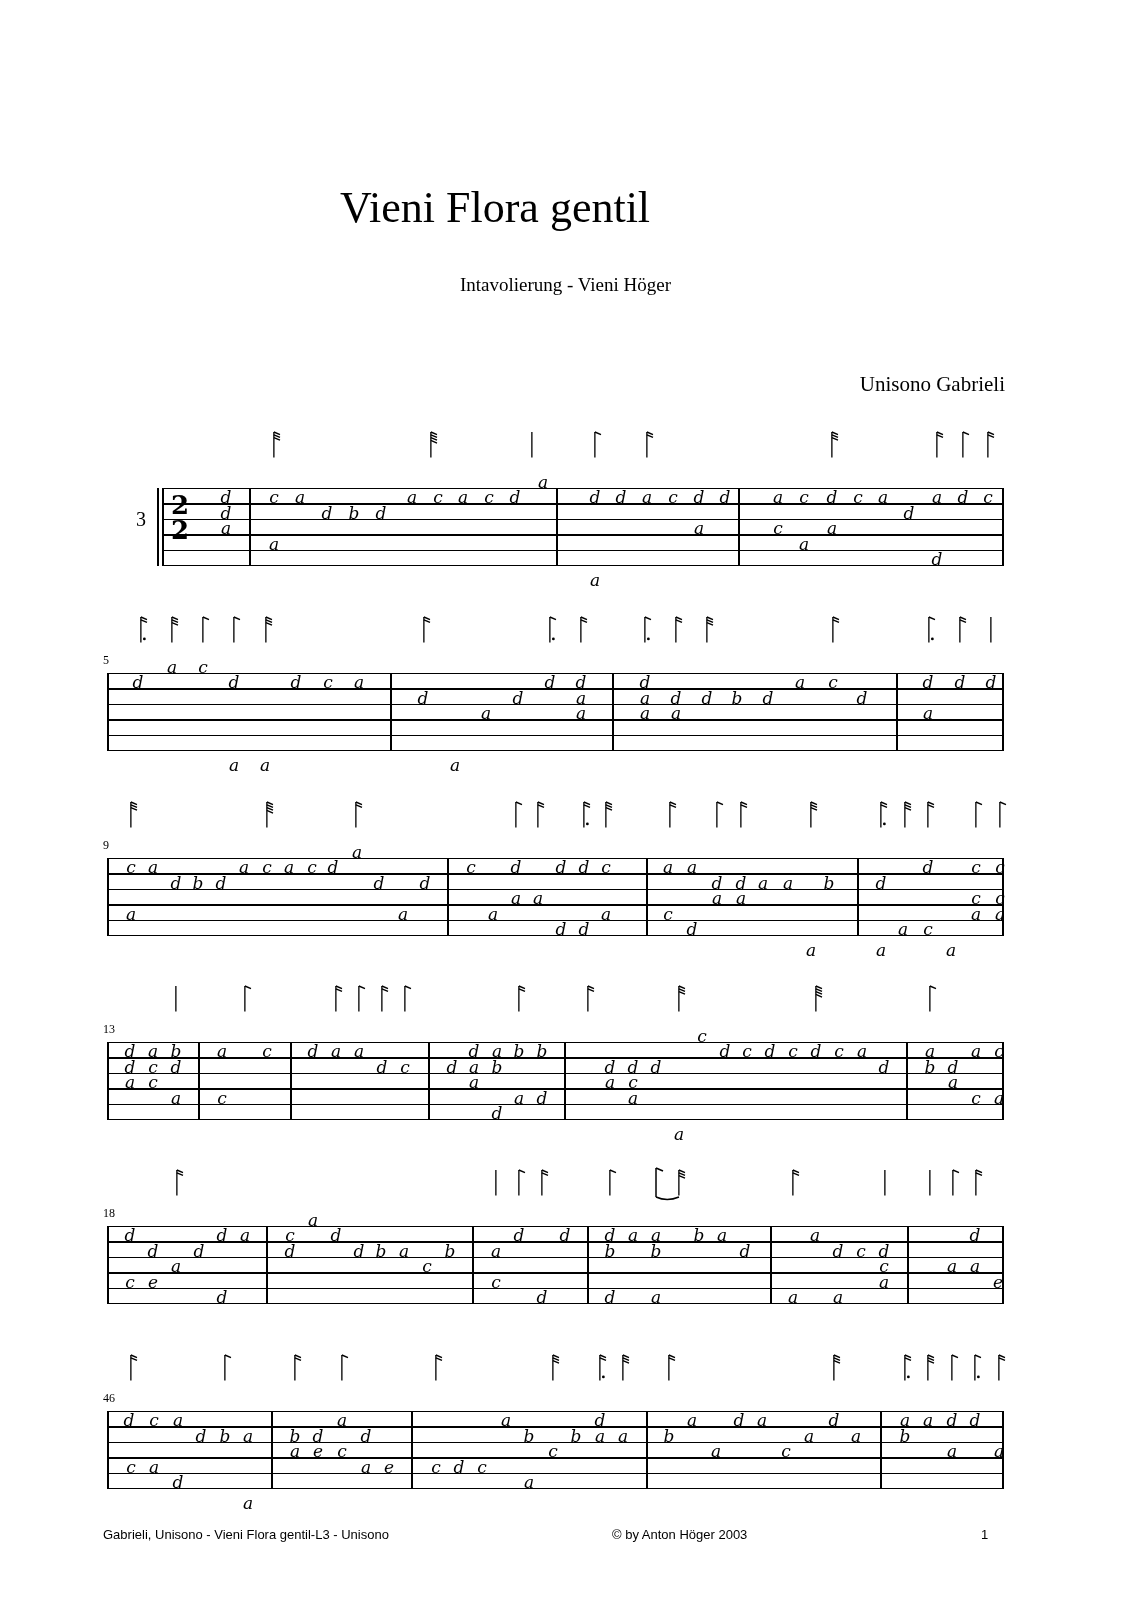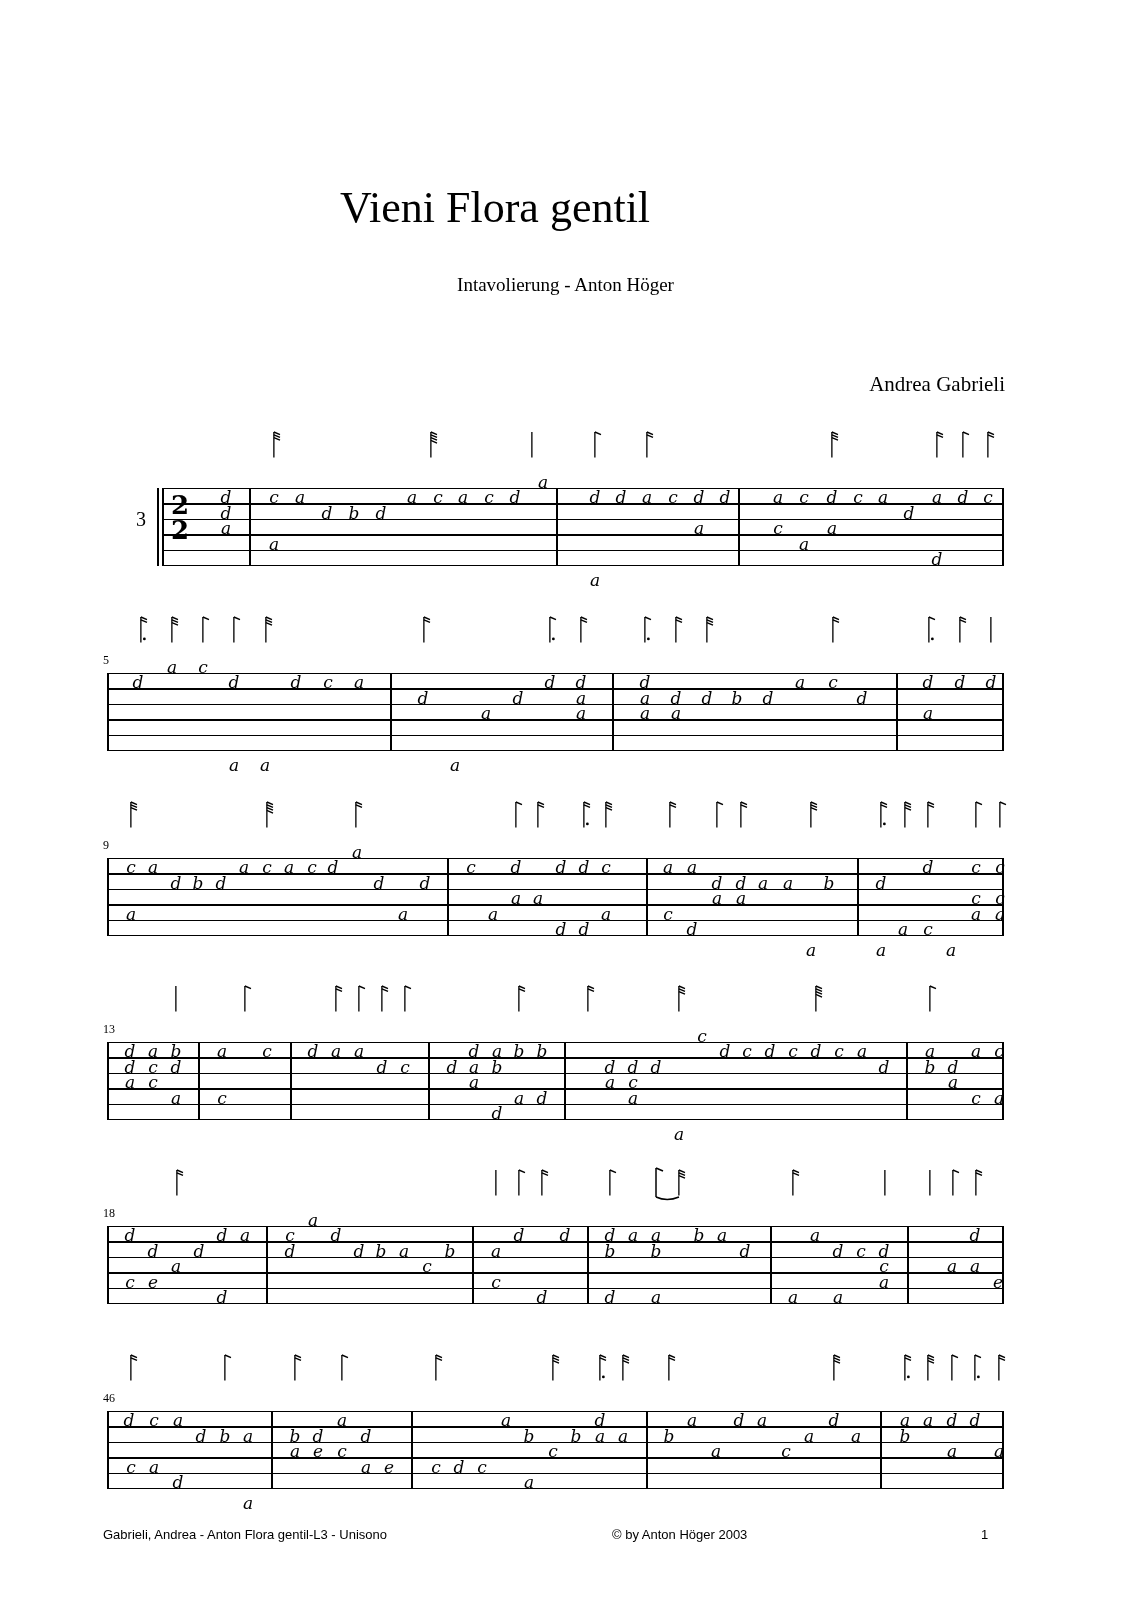--- a/index.html
+++ b/index.html
@@ -15,22 +15,22 @@
   .measure-num { position: absolute; font-size: 12px; font-family: "Liberation Serif", serif; }
   .measure-num.big { font-size: 20px; }
   .timesig { position: absolute; font-family: "DejaVu Serif", serif; font-weight: bold; font-size: 26px; line-height: 0.95; text-align: center; }
   .flag { position: absolute; width: 14px; height: 40px; }
   .footer { position: absolute; top: 1527px; font-family: "Liberation Sans", sans-serif; font-size: 13px; }
 </style>
 </head>
 <body>
 
 <div class="title">Vieni Flora gentil</div>
-<div class="subtitle">Intavolierung - Anton Höger</div>
-<div class="composer">Andrea Gabrieli</div>
+<div class="subtitle">Intavolierung - Vieni Höger</div>
+<div class="composer">Unisono Gabrieli</div>
 
 <div id="systems">
     <div class="system" style="top: 0px;">
       <div class="staff" style="left: 162px; width: 841px; top: 488px; height: 77px;">
         <div class="line" style="top: 0px;"></div>
         <div class="line" style="top: 15.4px;"></div>
         <div class="line" style="top: 30.8px;"></div>
         <div class="line" style="top: 46.2px;"></div>
         <div class="line" style="top: 61.6px;"></div>
         <div class="line" style="top: 77px;"></div>
@@ -774,15 +774,15 @@
       <span class="glyph" style="left: 905px; top: 1425.4px;">a</span>
       <span class="glyph" style="left: 905px; top: 1440.8px;">b</span>
       <span class="glyph" style="left: 928px; top: 1425.4px;">a</span>
       <span class="glyph" style="left: 952px; top: 1425.4px;">d</span>
       <span class="glyph" style="left: 975px; top: 1425.4px;">d</span>
       <span class="glyph" style="left: 952px; top: 1456.2px;">a</span>
       <span class="glyph" style="left: 999px; top: 1456.2px;">a</span>
     </div>
   </div>
 
-<div class="footer" style="left:103px;">Gabrieli, Andrea - Anton Flora gentil-L3 - Unisono</div>
+<div class="footer" style="left:103px;">Gabrieli, Unisono - Vieni Flora gentil-L3 - Unisono</div>
 <div class="footer" style="left:612px;">© by Anton Höger 2003</div>
 <div class="footer" style="left:981px;">1</div>
 
 </body></html>

